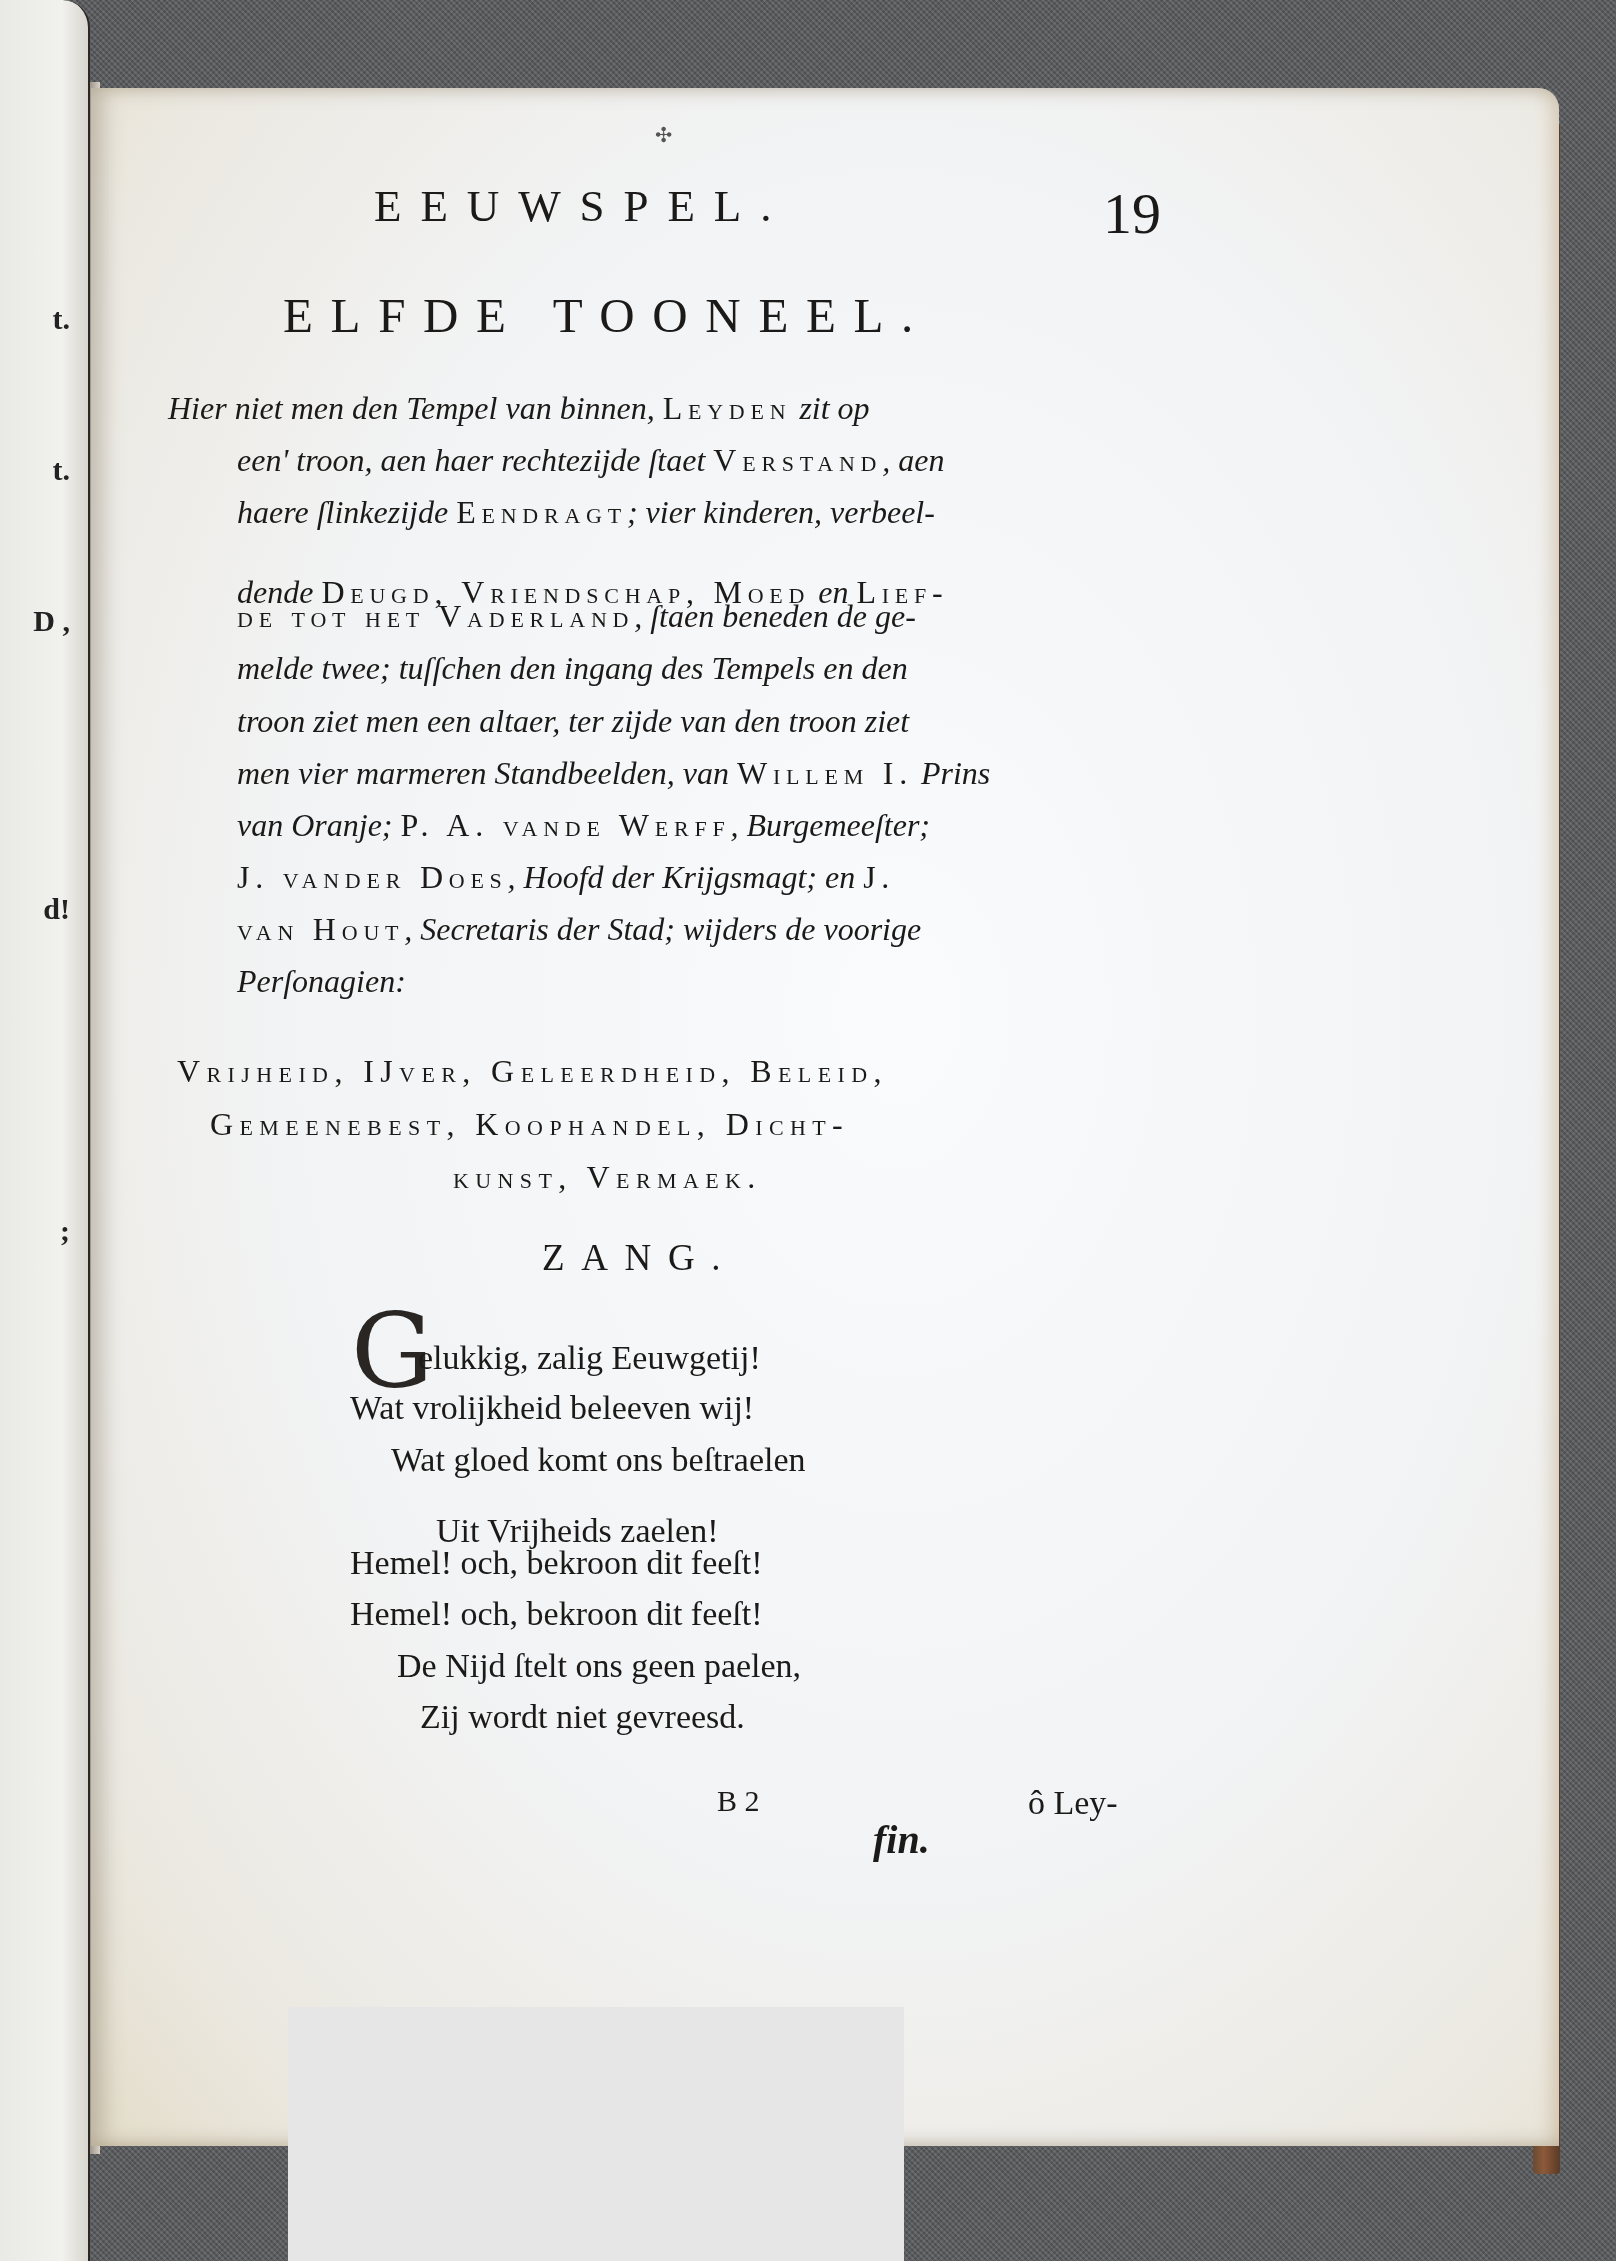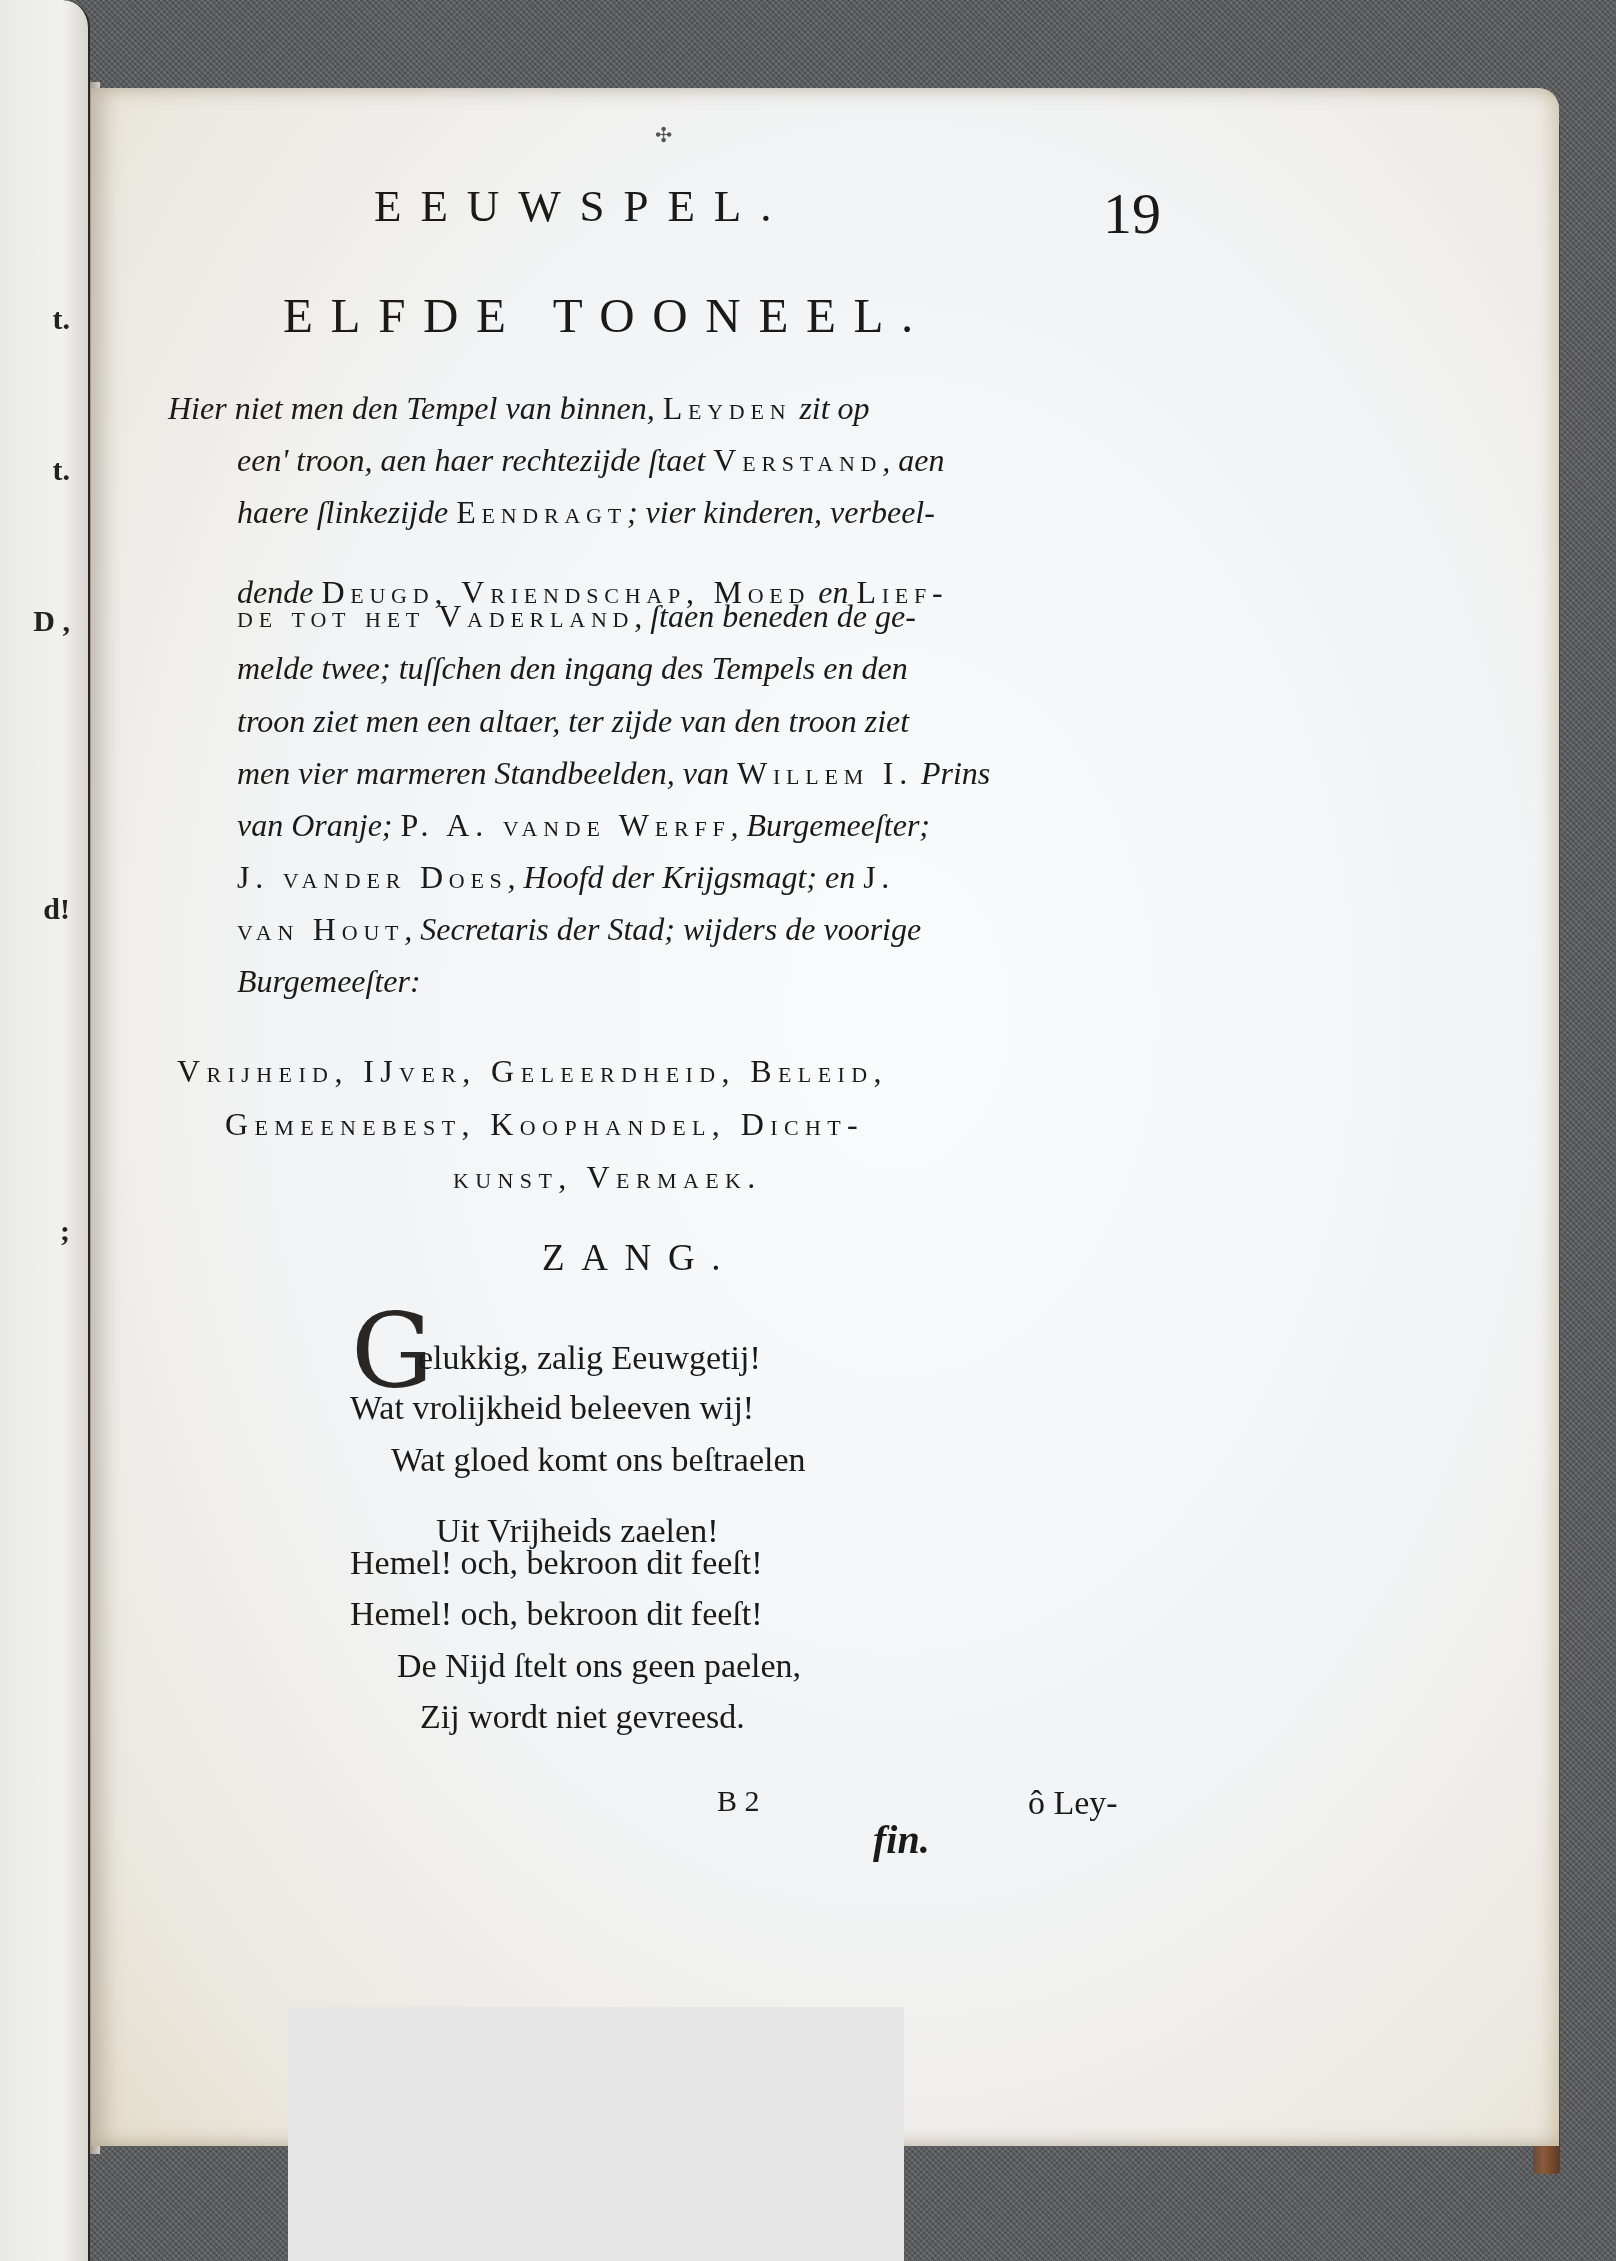--- a/index.html
+++ b/index.html
@@ -88,25 +88,25 @@
     <div class="txt para-line" style="left: 237px; top: 442px;"><span>een' troon, aen haer rechtezijde ſtaet </span><span class="sc">Verstand</span><span>, aen</span></div>
     <div class="txt para-line" style="left: 237px; top: 494px;"><span>haere ſlinkezijde </span><span class="sc">Eendragt</span><span>; vier kinderen, verbeel-</span></div>
     <div class="txt para-line" style="left: 237px; top: 546px; margin-top: 28px;"><span>dende </span><span class="sc">Deugd, Vriendschap, Moed</span><span> en </span><span class="sc">Lief-</span></div>
     <div class="txt para-line" style="left: 237px; top: 598px;"><span class="sc">de tot het Vaderland</span><span>, ſtaen beneden de ge-</span></div>
     <div class="txt para-line" style="left: 237px; top: 650px;"><span>melde twee; tuſſchen den ingang des Tempels en den</span></div>
     <div class="txt para-line" style="left: 237px; top: 703px;"><span>troon ziet men een altaer, ter zijde van den troon ziet</span></div>
     <div class="txt para-line" style="left: 237px; top: 755px;"><span>men vier marmeren Standbeelden, van </span><span class="sc">Willem I.</span><span> Prins</span></div>
     <div class="txt para-line" style="left: 237px; top: 807px;"><span>van Oranje; </span><span class="sc">P. A. vande Werff</span><span>, Burgemeeſter;</span></div>
     <div class="txt para-line" style="left: 237px; top: 859px;"><span class="sc">J. vander Does</span><span>, Hoofd der Krijgsmagt; en </span><span class="sc">J.</span></div>
     <div class="txt para-line" style="left: 237px; top: 911px;"><span class="sc">van Hout</span><span>, Secretaris der Stad; wijders de voorige</span></div>
-    <div class="txt para-line" style="left: 237px; top: 963px;"><span>Burgemeeſter:</span></div>
+    <div class="txt para-line" style="left: 237px; top: 963px;"><span>Perſonagien:</span></div>
   </div>
 <div id="characters">
     <div class="txt chars-line" style="left: 177px; top: 1053px;">Vrijheid, IJver, Geleerdheid, Beleid,</div>
-    <div class="txt chars-line" style="left: 225px; top: 1106px;">Gemeenebest, Koophandel, Dicht-</div>
+    <div class="txt chars-line" style="left: 210px; top: 1106px;">Gemeenebest, Koophandel, Dicht-</div>
     <div class="txt chars-line" style="left: 453px; top: 1159px;">kunst, Vermaek.</div>
   </div>
 
 <div class="txt zang-title">ZANG.</div>
 <div class="dropcap">G</div>
 <div id="verse">
     <div class="txt verse" style="left: 418px; top: 1339px;">elukkig, zalig Eeuwgetij!</div>
     <div class="txt verse" style="left: 350px; top: 1389px;">Wat vrolijkheid beleeven wij!</div>
     <div class="txt verse" style="left: 391px; top: 1441px;">Wat gloed komt ons beſtraelen</div>
     <div class="txt verse" style="left: 436px; top: 1492px; margin-top: 20px;">Uit Vrijheids zaelen!</div>

